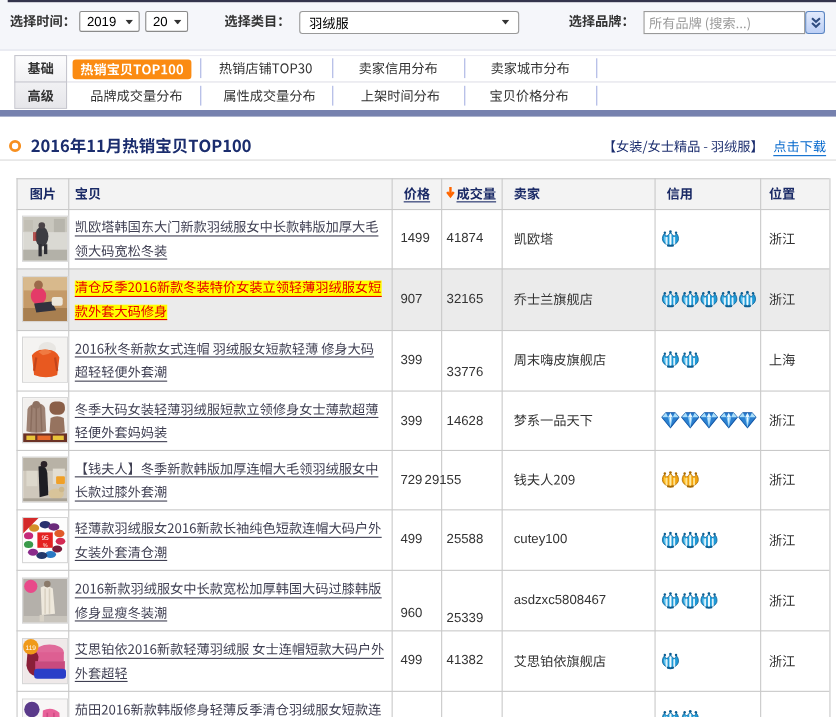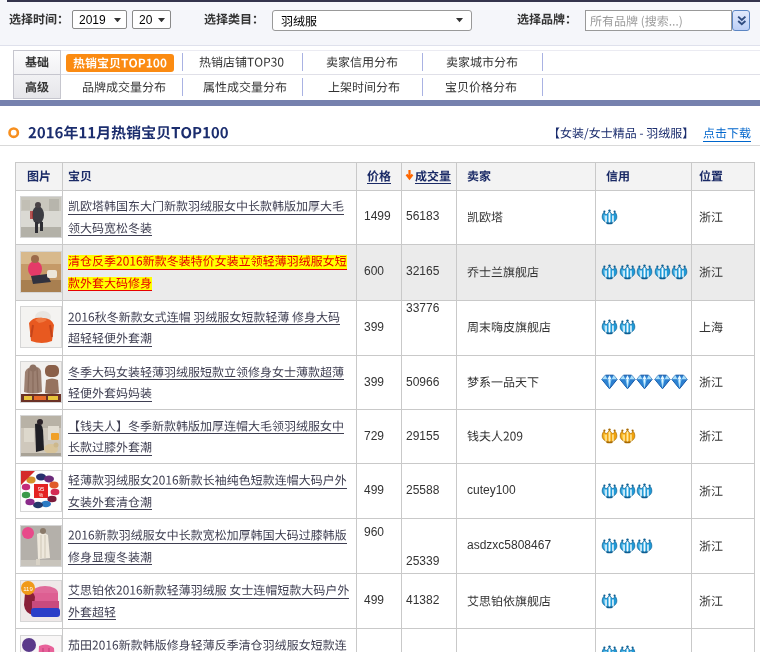--- a/index.html
+++ b/index.html
@@ -521,21 +521,21 @@
       <use href="#g111" x="0"></use>
       <use href="#g101" x="1000"></use>
       <use href="#g112" x="2000"></use>
       <use href="#g113" x="3000"></use>
       <use href="#g114" x="4000"></use>
       <use href="#g115" x="5000"></use>
       <use href="#g72" x="6000"></use>
     </g>
   </svg>
 <div class="x" style="left:364px;top:210.25px">1499</div>
-<div class="x" style="left:406px;top:210.25px">56183</div>
+<div class="x" style="left:406px;top:210.25px">41874</div>
 <svg class="t" style="left:467px;top:210.75px;" width="36" height="13.5">
     <g fill="#333" transform="translate(0,10.56) scale(0.012,-0.012)">
       <use href="#g95" x="0"></use>
       <use href="#g96" x="1000"></use>
       <use href="#g97" x="2000"></use>
     </g>
   </svg>
 <svg class="t" style="left:601.0px;top:208.75px" width="17" height="16" viewBox="0 0 17 16">
     <circle cx="3.4" cy="2.5" r="1.1" fill="#0d5e92"></circle>
     <circle cx="8.5" cy="1.6" r="1.2" fill="#0d5e92"></circle>
@@ -595,21 +595,21 @@
     <g fill="#e60000" transform="translate(0,10.56) scale(0.012,-0.012)">
       <use href="#g104" x="0"></use>
       <use href="#g130" x="1000"></use>
       <use href="#g131" x="2000"></use>
       <use href="#g101" x="3000"></use>
       <use href="#g112" x="4000"></use>
       <use href="#g132" x="5000"></use>
       <use href="#g133" x="6000"></use>
     </g>
   </svg>
-<div class="x" style="left:364px;top:265px">600</div>
+<div class="x" style="left:364px;top:265px">907</div>
 <div class="x" style="left:406px;top:265px">32165</div>
 <svg class="t" style="left:467px;top:265.5px;" width="72" height="13.5">
     <g fill="#333" transform="translate(0,10.56) scale(0.012,-0.012)">
       <use href="#g134" x="0"></use>
       <use href="#g74" x="1000"></use>
       <use href="#g135" x="2000"></use>
       <use href="#g136" x="3000"></use>
       <use href="#g137" x="4000"></use>
       <use href="#g38" x="5000"></use>
     </g>
@@ -715,21 +715,21 @@
       <use href="#g142" x="0"></use>
       <use href="#g127" x="1000"></use>
       <use href="#g127" x="2000"></use>
       <use href="#g143" x="3000"></use>
       <use href="#g130" x="4000"></use>
       <use href="#g131" x="5000"></use>
       <use href="#g144" x="6000"></use>
     </g>
   </svg>
 <div class="x" style="left:364px;top:320.75px">399</div>
-<div class="x" style="left:406px;top:302px">33776</div>
+<div class="x" style="left:406px;top:332px">33776</div>
 <svg class="t" style="left:467px;top:321.25px;" width="84" height="13.5">
     <g fill="#333" transform="translate(0,10.56) scale(0.012,-0.012)">
       <use href="#g145" x="0"></use>
       <use href="#g146" x="1000"></use>
       <use href="#g147" x="2000"></use>
       <use href="#g148" x="3000"></use>
       <use href="#g136" x="4000"></use>
       <use href="#g137" x="5000"></use>
       <use href="#g38" x="6000"></use>
     </g>
@@ -806,21 +806,21 @@
       <use href="#g127" x="0"></use>
       <use href="#g143" x="1000"></use>
       <use href="#g130" x="2000"></use>
       <use href="#g131" x="3000"></use>
       <use href="#g150" x="4000"></use>
       <use href="#g150" x="5000"></use>
       <use href="#g72" x="6000"></use>
     </g>
   </svg>
 <div class="x" style="left:364px;top:375.5px">399</div>
-<div class="x" style="left:406px;top:375.5px">50966</div>
+<div class="x" style="left:406px;top:375.5px">14628</div>
 <svg class="t" style="left:467px;top:376px;" width="72" height="13.5">
     <g fill="#333" transform="translate(0,10.56) scale(0.012,-0.012)">
       <use href="#g151" x="0"></use>
       <use href="#g152" x="1000"></use>
       <use href="#g153" x="2000"></use>
       <use href="#g15" x="3000"></use>
       <use href="#g154" x="4000"></use>
       <use href="#g80" x="5000"></use>
     </g>
   </svg>
@@ -919,21 +919,21 @@
       <use href="#g106" x="0"></use>
       <use href="#g104" x="1000"></use>
       <use href="#g158" x="2000"></use>
       <use href="#g159" x="3000"></use>
       <use href="#g130" x="4000"></use>
       <use href="#g131" x="5000"></use>
       <use href="#g144" x="6000"></use>
     </g>
   </svg>
 <div class="x" style="left:364px;top:429.5px">729</div>
-<div class="x" style="left:406px;top:429.5px">29155</div>
+<div class="x" style="left:386px;top:429.5px">29155</div>
 <svg class="t" style="left:467px;top:430px;" width="56" height="13.5">
     <g fill="#333" transform="translate(0,10.56) scale(0.012,-0.012)">
       <use href="#g155" x="0"></use>
       <use href="#g156" x="1000"></use>
       <use href="#g157" x="2000"></use>
       <use href="#g122" x="3000"></use>
       <use href="#g44" x="3555"></use>
       <use href="#g160" x="4110"></use>
     </g>
   </svg>
@@ -1109,21 +1109,21 @@
     <g fill="#3f3f52" transform="translate(0,10.56) scale(0.012,-0.012)">
       <use href="#g132" x="0"></use>
       <use href="#g133" x="1000"></use>
       <use href="#g165" x="2000"></use>
       <use href="#g166" x="3000"></use>
       <use href="#g115" x="4000"></use>
       <use href="#g72" x="5000"></use>
       <use href="#g144" x="6000"></use>
     </g>
   </svg>
-<div class="x" style="left:364px;top:526px">960</div>
+<div class="x" style="left:364px;top:551px">960</div>
 <div class="x" style="left:406px;top:555px">25339</div>
 <div class="x" style="left:467px;top:539px">asdzxc5808467</div>
 <svg class="t" style="left:601.0px;top:537.5px" width="17" height="16" viewBox="0 0 17 16">
     <circle cx="3.4" cy="2.5" r="1.1" fill="#0d5e92"></circle>
     <circle cx="8.5" cy="1.6" r="1.2" fill="#0d5e92"></circle>
     <circle cx="13.6" cy="2.5" r="1.1" fill="#0d5e92"></circle>
     <path d="M5.2,13.4 L5.6,15 Q8.5,15.7 11.4,15 L11.8,13.4 Z" fill="#0d5e92"></path>
     <path d="M3.3,3.1 C1.4,4.3 0.8,7.5 1.4,9.6 C2.3,12.3 5,13.8 8.5,13.8 C12,13.8 14.7,12.3 15.6,9.6 C16.2,7.5 15.6,4.3 13.7,3.1 C13.4,5.5 11.6,6.3 10.3,4.5 L8.5,2.2 L6.7,4.5 C5.4,6.3 3.6,5.5 3.3,3.1 Z" fill="#1e9ad8" stroke="#0d5e92" stroke-width="0.7"></path>
     <path d="M2.9,5.3 C2.2,7.6 2.7,10.4 4.6,12.2 L4.6,7.2 Z" fill="#7fd0f2" opacity="0.8"></path>
     <rect x="7.55" y="3.6" width="1.9" height="9.9" rx="0.9" fill="#f2fbff"></rect>

